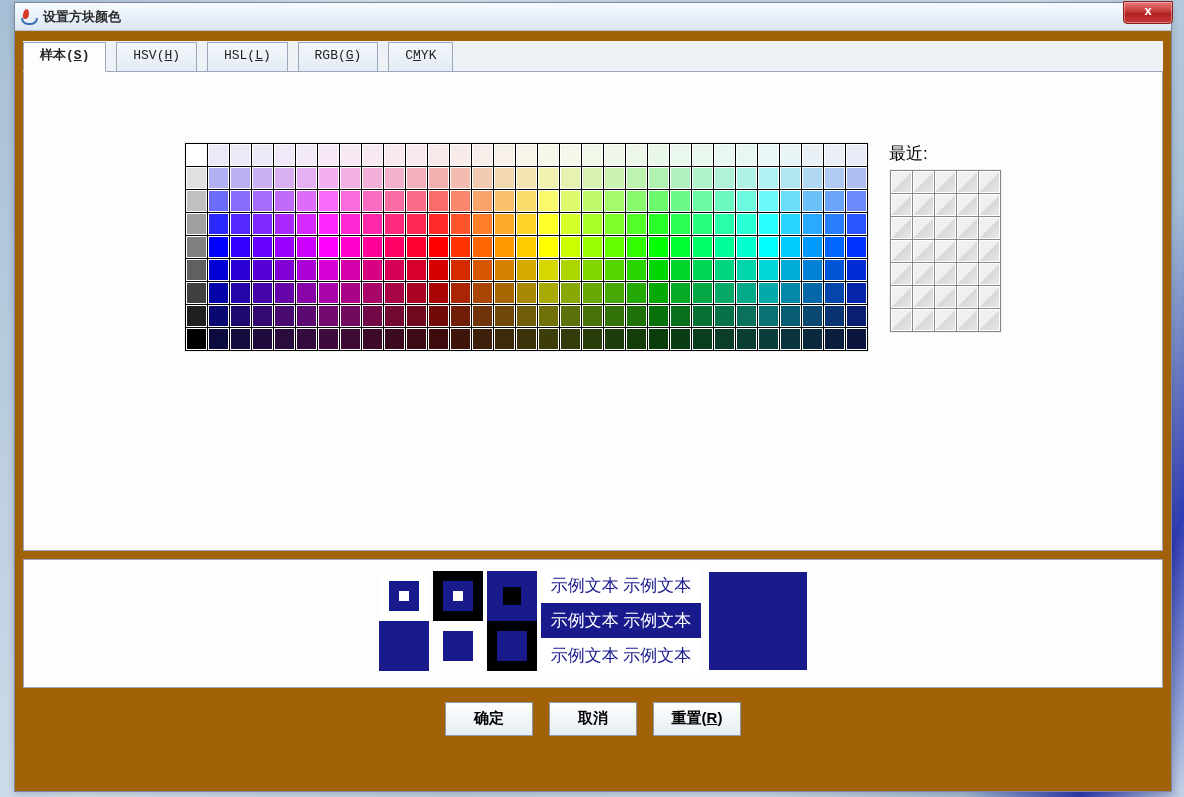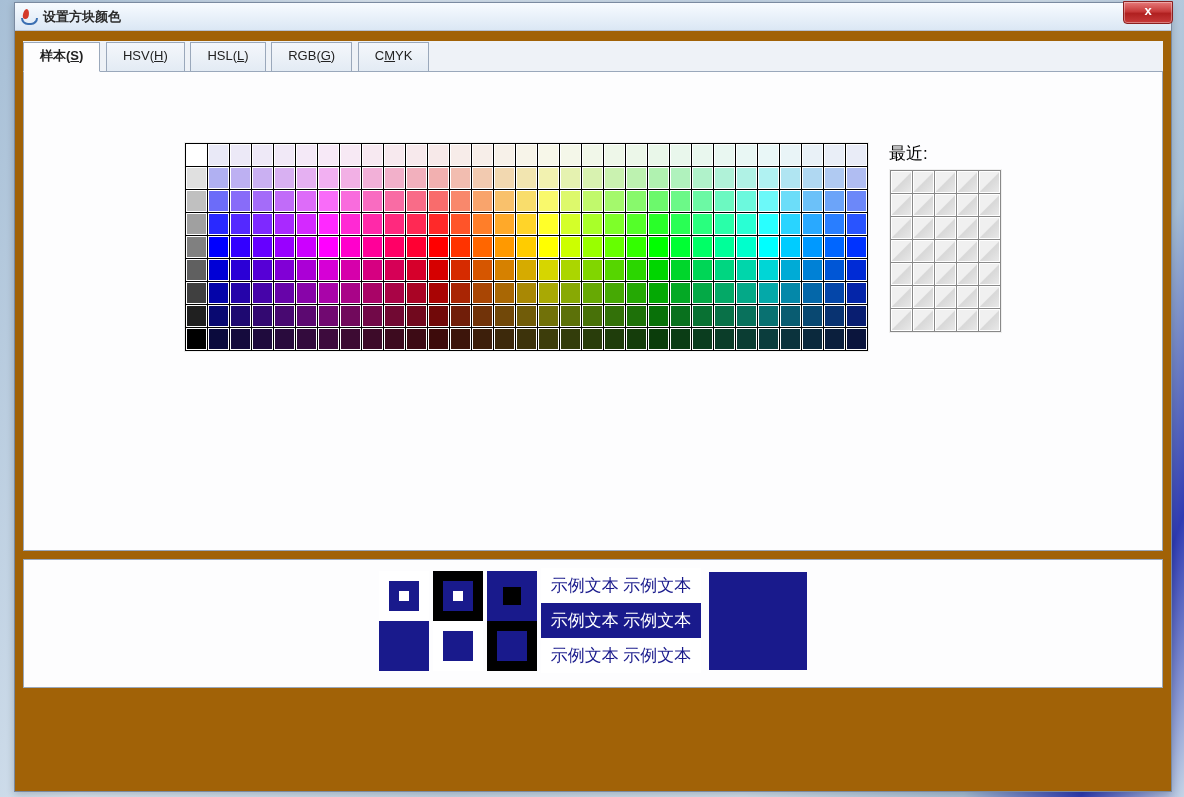--- a/index.html
+++ b/index.html
@@ -5,21 +5,21 @@
   html, body { margin:0; padding:0; font-family:"Microsoft YaHei","SimSun",sans-serif; font-size:13px;
                background:linear-gradient(110deg,#a7bfd6 0%,#d6e2ee 25%,#c1d3e4 50%,#cfddea 70%,#a7bfd6 85%,#2f3bb3 93%,#c5d5e6 100%); width:1184px; height:797px; overflow:hidden; }
   .window { position:absolute; left:14px; top:2px; width:1156px; height:788px; background:#a16207; border:1px solid #7a8aa0; box-shadow:0 2px 8px rgba(0,0,0,.2); }
   .titlebar { height:27px; background:linear-gradient(#f7fbff,#dbe7f4); border-bottom:1px solid #b7c3d5; display:flex; align-items:center; padding:0 4px; position:relative; }
   .java-icon { width:16px; height:16px; margin:0 6px 0 2px; display:inline-block; position:relative; }
   .java-icon::before { content:""; position:absolute; left:2px; top:0; width:6px; height:10px; background:#d43a2a; border-radius:50% 50% 50% 50%/60% 60% 40% 40%; transform:skewX(-8deg); }
   .java-icon::after { content:""; position:absolute; left:0; top:9px; width:13px; height:5px; border:2px solid #3a6fb2; border-top:none; border-radius:0 0 8px 8px; }
   .title-text { color:#2b2b2b; font-weight:bold; }
   .close-btn { position:absolute; right:-2px; top:-2px; width:48px; height:21px; background:linear-gradient(#e67a7a,#c73a3a 45%,#b02020 55%,#c73a3a); border:1px solid #8a2020; border-radius:0 0 4px 4px; color:#fff; text-align:center; line-height:18px; font-weight:bold; cursor:default; box-shadow:inset 0 0 0 1px rgba(255,255,255,.35); }
   .dialog-body { position:absolute; left:8px; top:38px; right:8px; bottom:8px; }
-  .tabrow { height:30px; background:#eef2f7; }
+  .tabrow { height:30px; background:#eef2f7;font-family:Liberation Mono, monospace; }
   .tab { display:inline-block; height:28px; line-height:26px; padding:0 16px; background:linear-gradient(#f4f7fb,#e3ebf4); border:1px solid #9aa8bb; border-bottom:none; margin-right:2px; color:#222; position:relative; top:1px; cursor:default; }
   .tab.active { background:#fdfdfe; border-bottom:1px solid #fdfdfe; font-weight:bold; z-index:2; }
   .tab u { text-decoration:underline; }
   .tab-panel { border:1px solid #9aa8bb; background:#fdfdfe; height:480px; position:relative; padding-top:70px; box-sizing:border-box; }
   .swatch-area { display:flex; justify-content:center; gap:20px; }
   .swatch-grid { display:grid; grid-template-columns:repeat(31,21px); grid-template-rows:repeat(9,22px); gap:1px; background:#000; padding:1px; border:1px solid #efefef; }
   .swatch-grid div { border:1px solid #fff; box-sizing:border-box; }
   .recent-wrap { }
   .recent-label { font-size:17px; margin-bottom:4px; }
   .recent-grid { display:grid; grid-template-columns:repeat(5,21px); grid-template-rows:repeat(7,22px); gap:1px; background:#888; padding:1px; border:1px solid #efefef; }
@@ -418,14 +418,19 @@
         </div>
         <div class="pv-text-col">
           <div class="pv-text on-white"><span class="txt-sel" style="color: rgb(25, 26, 140);">示例文本</span>&nbsp;<span class="txt-sel" style="color: rgb(25, 26, 140);">示例文本</span></div>
           <div class="pv-text on-sel sel-bg" style="background: rgb(25, 26, 140);"><span>示例文本</span>&nbsp;<span>示例文本</span></div>
           <div class="pv-text on-white"><span class="txt-sel" style="color: rgb(25, 26, 140);">示例文本</span>&nbsp;<span class="txt-sel" style="color: rgb(25, 26, 140);">示例文本</span></div>
         </div>
         <div class="pv-big sel" style="background: rgb(25, 26, 140);"></div>
       </div>
     </div>
 
+    <div class="button-row">
+      <div class="btn">确定</div>
+      <div class="btn">取消</div>
+      <div class="btn"><span>重置(</span><u>R</u><span>)</span></div>
+    </div>
   </div>
 </div>
 
 </body></html>

